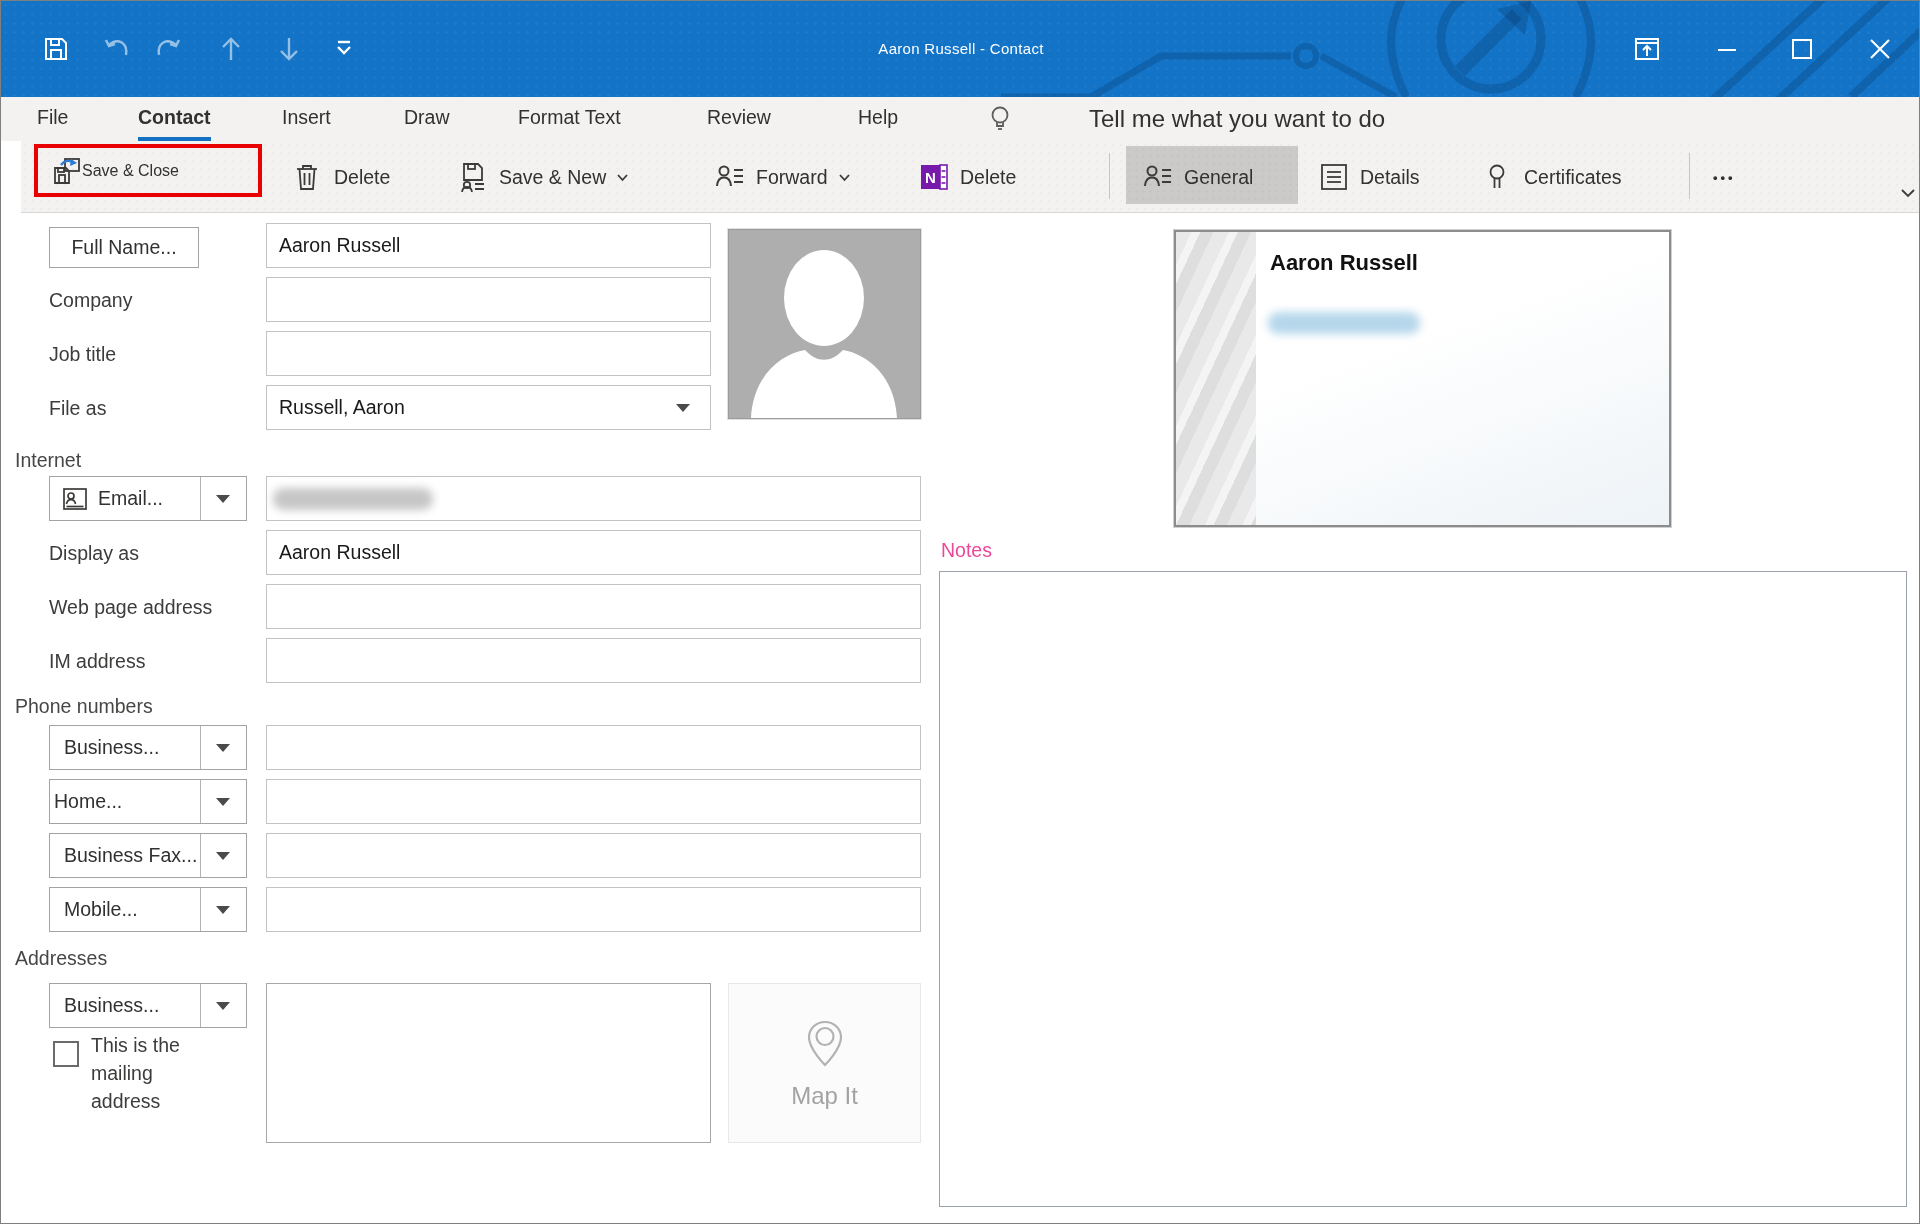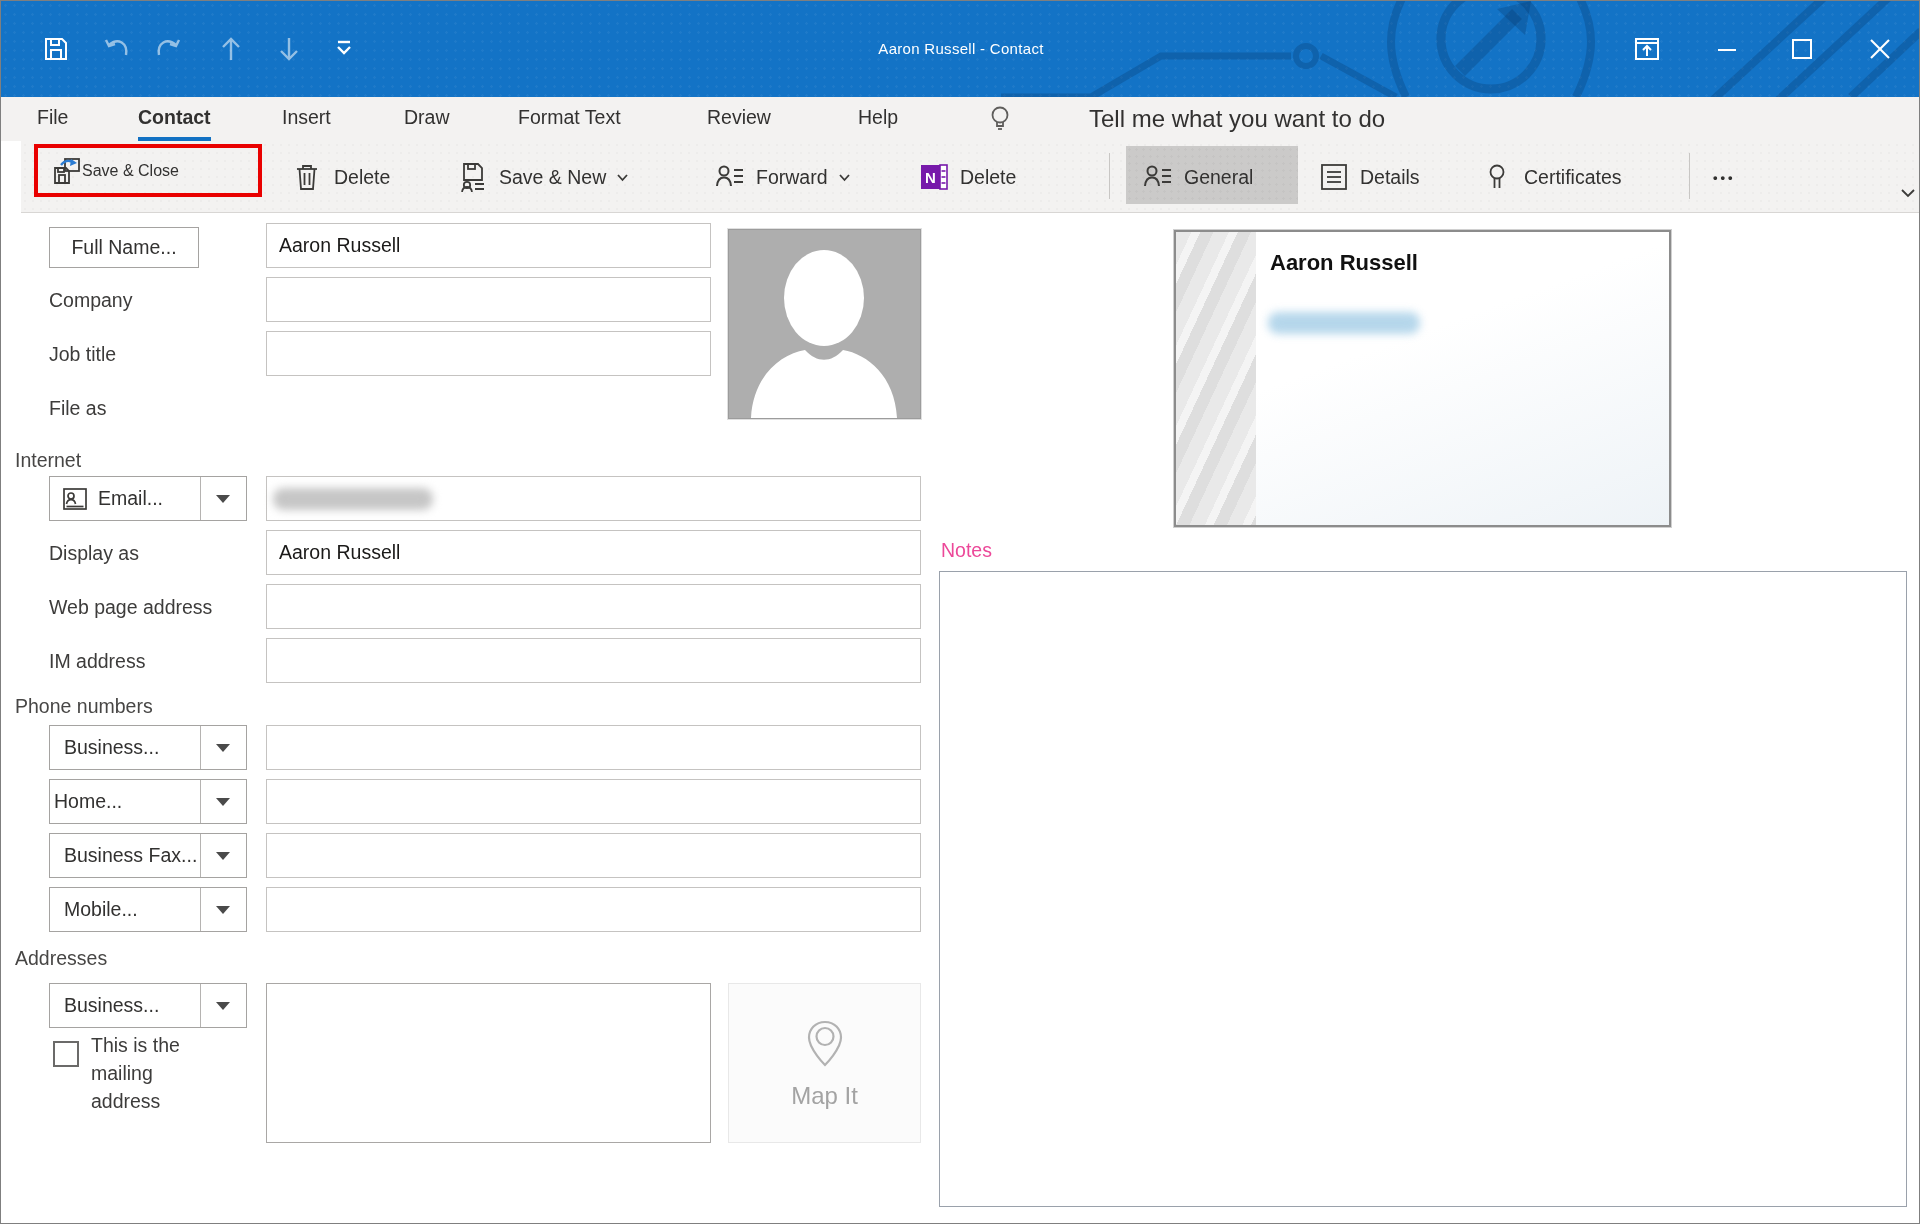--- a/index.html
+++ b/index.html
@@ -310,20 +310,24 @@
   <div class="btn-field" style="left:48px;top:226px;width:150px;height:41px;justify-content:center">Full Name...</div>
   <div class="fld" style="left:265px;top:222px;width:445px;height:45px">Aaron Russell</div>
 
   <div class="field-label" style="top:288px">Company</div>
   <div class="fld" style="left:265px;top:276px;width:445px;height:45px"></div>
 
   <div class="field-label" style="top:342px">Job title</div>
   <div class="fld" style="left:265px;top:330px;width:445px;height:45px"></div>
 
   <div class="field-label" style="top:396px">File as</div>
+  <div class="fld" style="left:265px;top:384px;width:445px;height:45px">
+    <span>Russell, Aaron</span>
+    <span class="tri-down" style="position:absolute;right:20px"></span>
+  </div>
 
   <div class="photo">
     <svg width="191" height="188" viewBox="0 0 191 188">
       <rect width="191" height="188" fill="#aeaeae"></rect>
       <ellipse cx="95" cy="68" rx="40" ry="48" fill="#fff"></ellipse>
       <path d="M22 188 C24 146 52 124 76 120 C88 133 102 133 114 120 C138 124 166 146 168 188 Z" fill="#fff"></path>
     </svg>
   </div>
 
   <div class="section-header" style="left:14px;top:448px">Internet</div>

